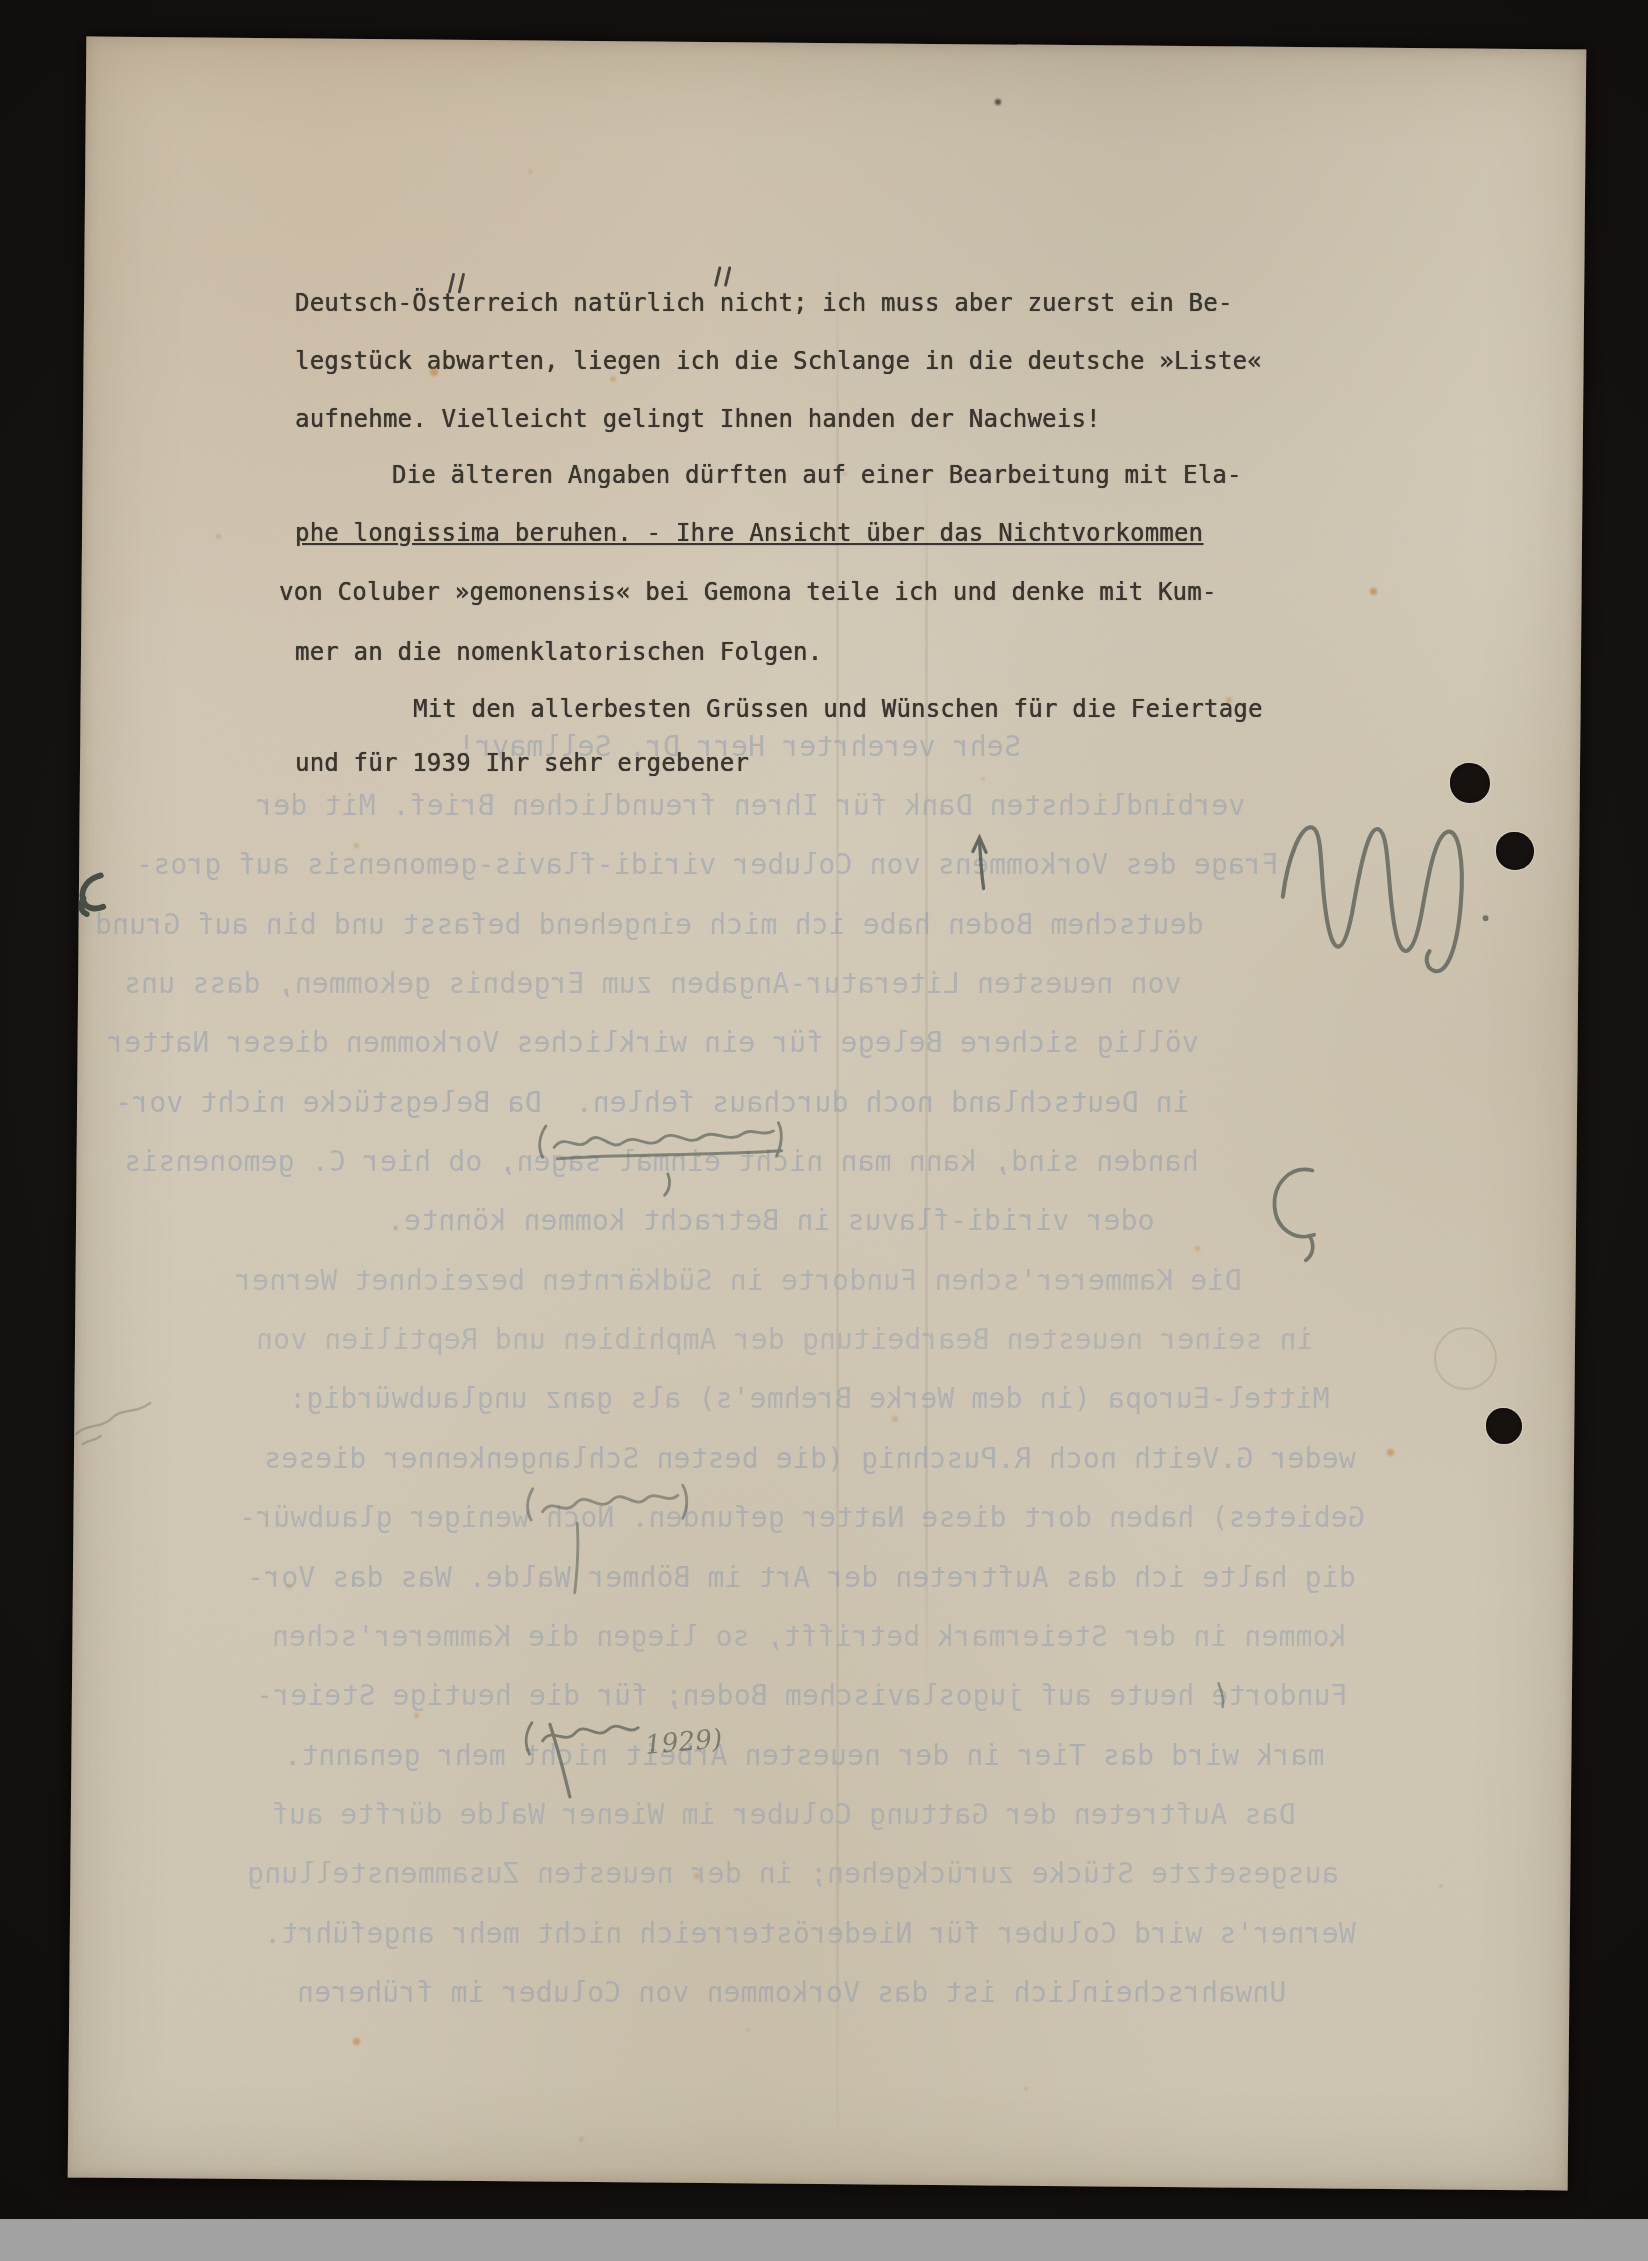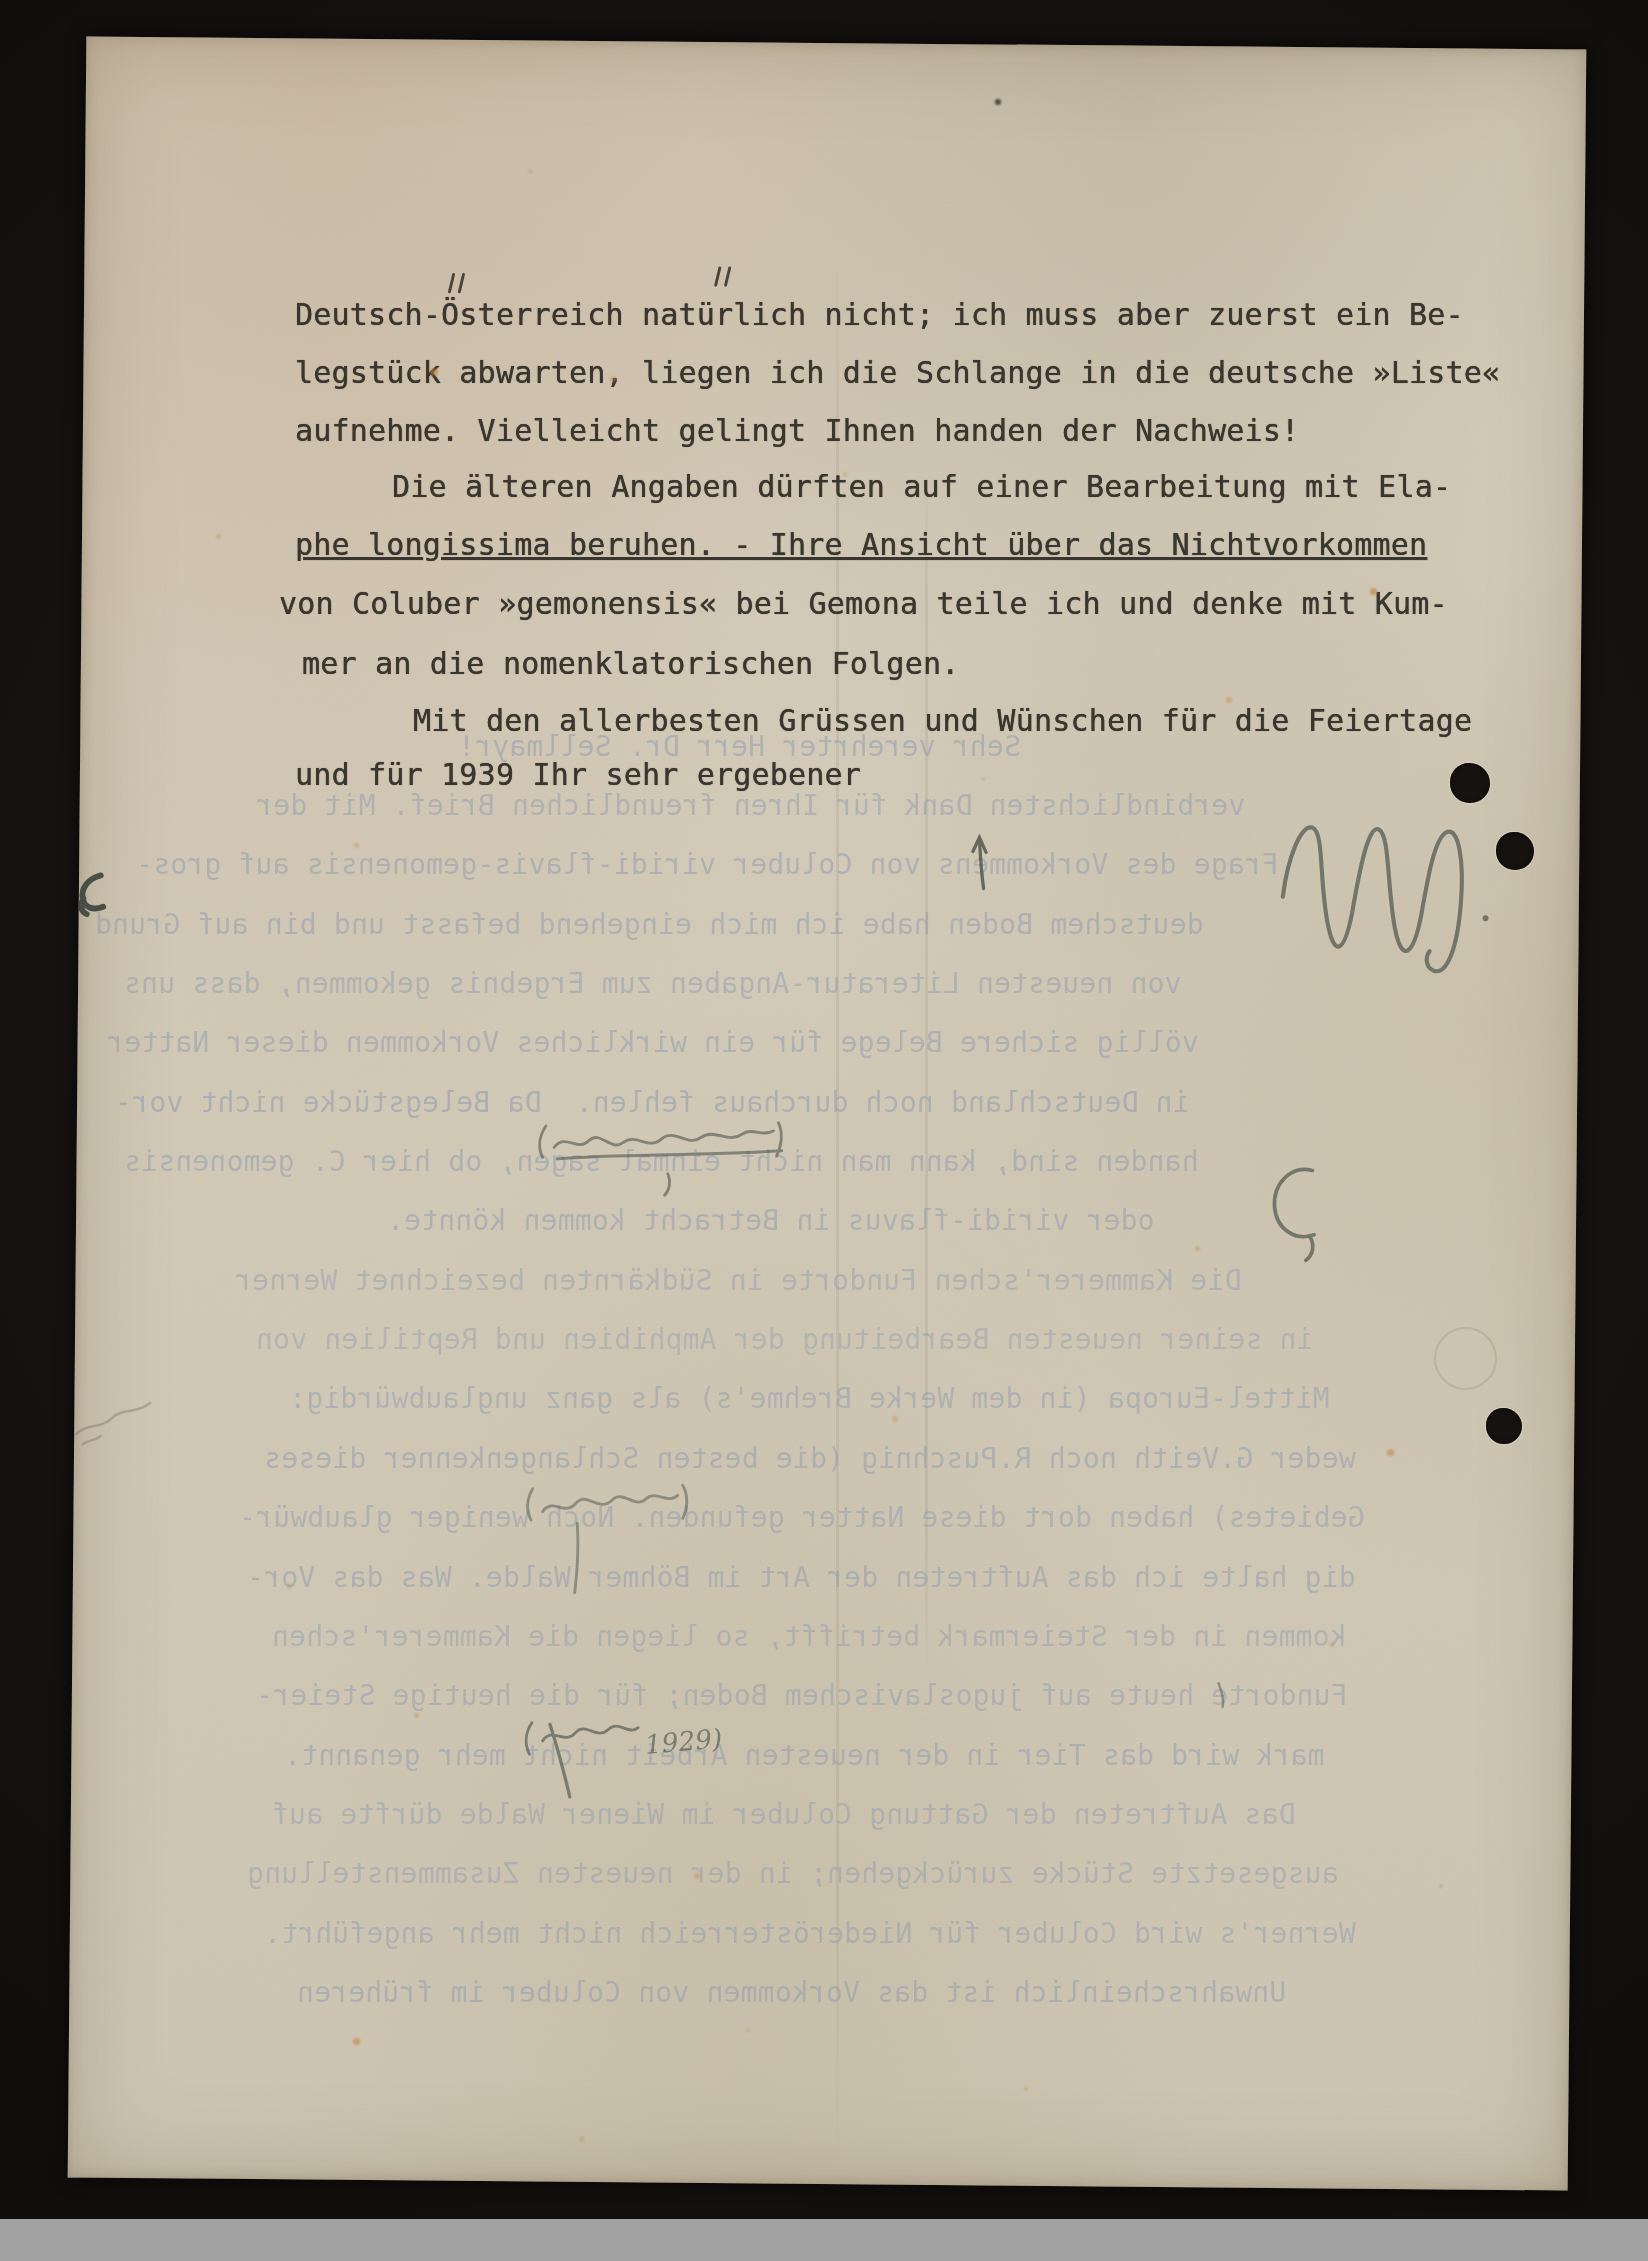--- a/index.html
+++ b/index.html
@@ -10,23 +10,23 @@
          transform:rotate(0.5deg);
          background:linear-gradient(175deg,#d0c6b2 0%,#d6cebd 28%,#d3cbb9 55%,#cfc7b5 100%);
          box-shadow: inset 0 0 91px rgba(104,87,58,.30), inset 0 0 13px rgba(88,72,48,.28), 0 0 18px rgba(0,0,0,.65);}
   .paper::before{content:"";position:absolute;inset:0;
          background:
            radial-gradient(ellipse at 16% 4%, rgba(188,148,118,.20), transparent 38%),
            radial-gradient(ellipse at 70% 2%, rgba(130,115,92,.14), transparent 30%),
            radial-gradient(ellipse at 97% 45%, rgba(150,128,95,.12), transparent 35%),
            radial-gradient(ellipse at 45% 99%, rgba(160,140,102,.12), transparent 40%);}
   .grain{position:absolute;left:76px;top:41px;opacity:.5;mix-blend-mode:multiply;pointer-events:none;}
-  .typed-line{position:absolute;font-family:"DejaVu Sans Mono", monospace;font-size:30px;
+  .typed-line{position:absolute;font-family:"DejaVu Sans Mono", monospace;font-size:24px;
          letter-spacing:0.2px;color:#39352f;white-space:pre;
-         text-shadow:0 0 0.8px rgba(52,48,40,.9), 0.4px 0.4px 0 rgba(52,48,40,.3);margin-top:8px;}
+         text-shadow:0 0 0.8px rgba(52,48,40,.9), 0.4px 0.4px 0 rgba(52,48,40,.3);}
   .bleed-line{position:absolute;font-family:"DejaVu Sans Mono", monospace;font-size:28px;
          letter-spacing:0.2px;color:#8d9ab0;white-space:pre;transform:scaleX(-1);
          filter:blur(0.5px);}
   .fox{position:absolute;border-radius:50%;filter:blur(1px);}
   .hole{position:absolute;background:#161210;border-radius:48% 52% 50% 50%;
          box-shadow: inset 0 0 4.1px rgba(0,0,0,.6), 0 0 0 1.2px rgba(235,228,210,.35);}
   .ring{position:absolute;left:1434px;top:1327px;width:59px;height:59px;border-radius:50%;
          border:2.1px solid rgba(108,93,66,.17);}
   .crease{position:absolute;width:2.5px;
          background:linear-gradient(to bottom,transparent,rgba(92,80,58,.10) 12%,rgba(92,80,58,.10) 86%,transparent);}
@@ -78,21 +78,21 @@
     </div>
 
   <div id="typed-layer">
 
   <div class="typed-line" style="left: 295px; top: 289px;">Deutsch-Österreich natürlich nicht; ich muss aber zuerst ein Be-</div>
       <div class="typed-line" style="left: 295px; top: 347px;">legstück abwarten, liegen ich die Schlange in die deutsche »Liste«</div>
       <div class="typed-line" style="left: 295px; top: 405px;">aufnehme. Vielleicht gelingt Ihnen handen der Nachweis!</div>
       <div class="typed-line" style="left: 392px; top: 461px;">Die älteren Angaben dürften auf einer Bearbeitung mit Ela-</div>
       <div class="typed-line" style="left: 295px; top: 519px; text-decoration: underline;">phe longissima beruhen. - Ihre Ansicht über das Nichtvorkommen</div>
       <div class="typed-line" style="left: 279px; top: 578px;">von Coluber »gemonensis« bei Gemona teile ich und denke mit Kum-</div>
-      <div class="typed-line" style="left: 302px; top: 638px;">mer an die nomenklatorischen Folgen.</div>
+      <div class="typed-line" style="left: 295px; top: 638px;">mer an die nomenklatorischen Folgen.</div>
       <div class="typed-line" style="left: 413px; top: 695px;">Mit den allerbesten Grüssen und Wünschen für die Feiertage</div>
       <div class="typed-line" style="left: 295px; top: 749px;">und für 1939 Ihr sehr ergebener</div>
     </div>
 
   <div>
 
   <div class="fox" style="left: 430px; top: 368px; width: 8.2px; height: 8.2px; background: rgb(192, 122, 51); opacity: 0.55;"></div>
       <div class="fox" style="left: 610px; top: 376px; width: 5.8px; height: 5.8px; background: rgb(197, 138, 74); opacity: 0.45;"></div>
       <div class="fox" style="left: 216px; top: 534px; width: 5px; height: 5px; background: rgb(185, 138, 85); opacity: 0.4;"></div>
       <div class="fox" style="left: 1370px; top: 588px; width: 7.4px; height: 7.4px; background: rgb(192, 122, 51); opacity: 0.6;"></div>

